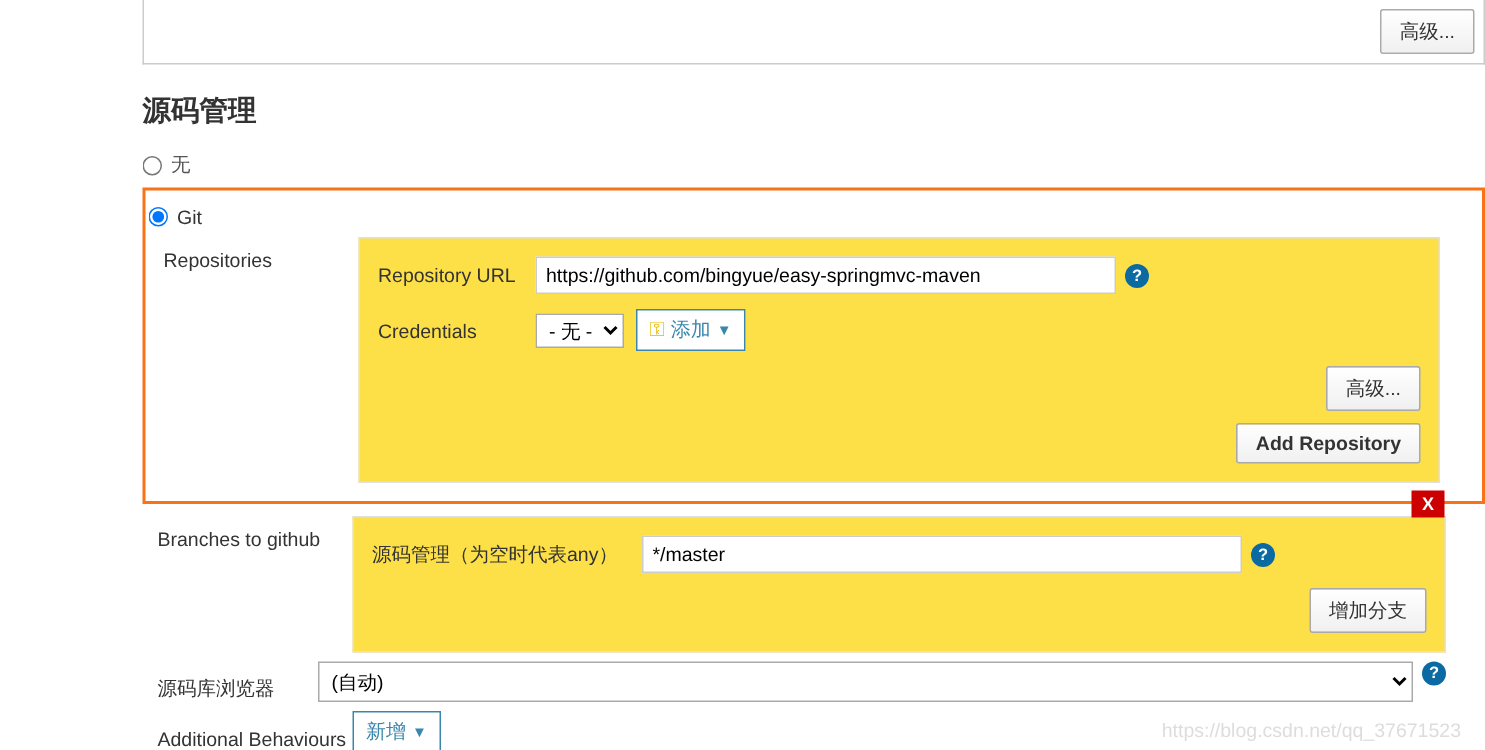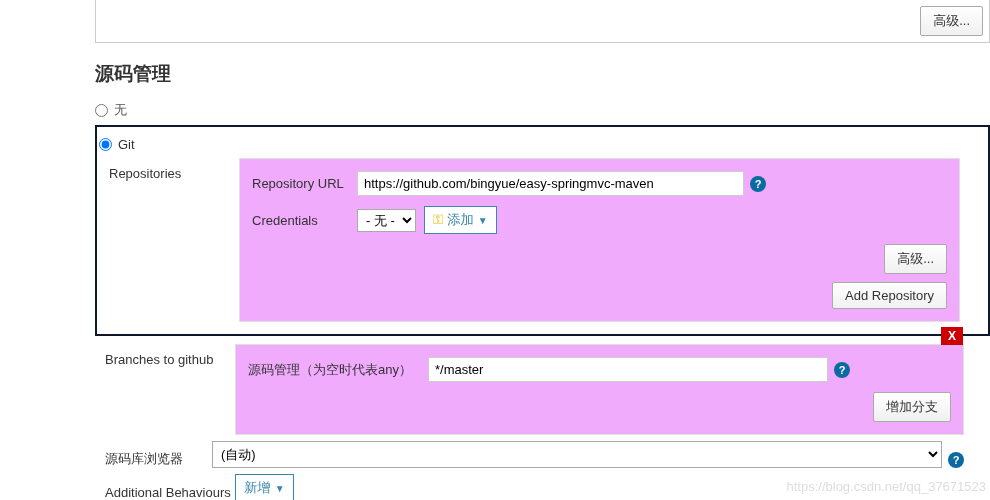--- a/index.html
+++ b/index.html
@@ -2,42 +2,42 @@
 <html><head>
 <meta charset="utf-8">
 <style>
 * { box-sizing: border-box; margin: 0; padding: 0; }
 body { font-family: Arial, "Microsoft YaHei", sans-serif; font-size: 13px; color: #333; background: #fff; width: 990px; }
 .container { padding: 0 0 0 95px; position: relative; }
 .top-bar { border: 1px solid #ccc; border-top: none; padding: 6px; text-align: right; margin-bottom: 18px; }
 .section-title { font-size: 19px; font-weight: bold; margin-bottom: 14px; color: #333; }
 .radio-row { margin: 6px 0; display: flex; align-items: center; }
 .radio-row input[type=radio] { margin-right: 6px; }
-.highlight-box { border: 2px solid #0f172a; padding: 4px 2px 6px 2px; margin-bottom: 8px; }
-.inner-panel { background: #f0abfc; border: 1px solid #e0e0e0; padding: 12px; position: relative; }
+.highlight-box { border: 2px solid #f97316; padding: 4px 2px 6px 2px; margin-bottom: 8px; }
+.inner-panel { background: #fde047; border: 1px solid #e0e0e0; padding: 12px; position: relative; }
 .form-row { display: flex; align-items: center; margin-bottom: 10px; }
 .form-row-label { width: 105px; color: #333; }
 .text-input { border: 1px solid #ccc; padding: 4px 6px; font-size: 13px; background: #fff; }
 .text-input.url { width: 387px; }
 .text-input.branch { width: 400px; }
 select { border: 1px solid #aaa; padding: 2px 4px; font-size: 13px; background: #fff; }
 select.wide { width: 730px; padding: 4px; }
 .btn { border: 1px solid #aaa; background: linear-gradient(#fff, #f0f0f0); padding: 5px 12px; font-size: 13px; cursor: pointer; border-radius: 2px; color: #333; }
 .btn-add { border: 1px solid #3a87ad; background: #fff; color: #3a87ad; padding: 4px 8px; display: inline-flex; align-items: center; gap: 4px; }
 .btn-row { text-align: right; margin-top: 8px; }
 .btn-row .btn { margin-left: 6px; }
 .help-icon { width: 16px; height: 16px; border-radius: 50%; background: #0b6aa2; color: #fff; font-size: 11px; font-weight: bold; display: inline-flex; align-items: center; justify-content: center; cursor: pointer; }
 .help-inline { margin-left: 6px; }
 .delete-x { position: absolute; right: 0; top: -18px; width: 22px; height: 18px; background: #c00; color: #fff; font-weight: bold; text-align: center; line-height: 18px; cursor: pointer; font-size: 12px; }
 .key-icon { color: #e6b800; }
 .caret { font-size: 10px; }
 .row-wrap { display: flex; margin-bottom: 6px; position: relative; }
 .left-col { width: 140px; padding: 8px 0 0 10px; color: #333; }
 .right-col { flex: 1; position: relative; padding-right: 26px; }
-.watermark { position: fixed; bottom: 6px; right: 4px; color: #ddd; font-size: 13px; }
+.watermark { position: fixed; bottom: 6px; right: 16px; color: #ddd; font-size: 13px; }
 .radio-label { color: #555; }
 </style>
 </head>
 <body>
 
 <div class="container">
   <div class="top-bar">
     <button class="btn">高级...</button>
   </div>
 
@@ -72,21 +72,21 @@
             <button class="btn-add" style="margin-left:8px">
               <span class="key-icon">⚿</span>
               <span>添加</span>
               <span class="caret">▼</span>
             </button>
           </div>
           <div class="btn-row">
             <button class="btn">高级...</button>
           </div>
           <div class="btn-row">
-            <button class="btn" style="font-weight:normal">Add Repository</button>
+            <button class="btn" style="font-weight:bold">Add Repository</button>
           </div>
         </div>
       </div>
     </div>
   </div>
 
   <div class="row-wrap">
     <div class="left-col">Branches to github</div>
     <div class="right-col">
 
@@ -99,21 +99,21 @@
         </div>
         <div class="btn-row">
           <button class="btn">增加分支</button>
         </div>
       </div>
     </div>
   </div>
 
   <div class="row-wrap" style="align-items:center">
     <div class="left-col">源码库浏览器</div>
-    <div class="right-col" style="display:flex;align-items:flex-end">
+    <div class="right-col" style="display:flex;align-items:flex-start">
       <select class="wide">
         <option>(自动)</option>
       </select>
       <span class="help-icon" style="margin-left:6px">?</span>
     </div>
   </div>
 
   <div class="row-wrap" style="align-items:center">
     <div class="left-col">Additional Behaviours</div>
     <div class="right-col">

